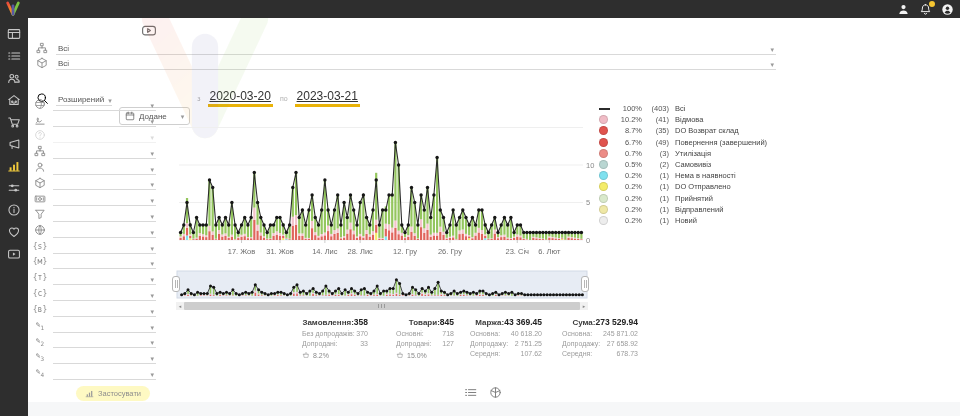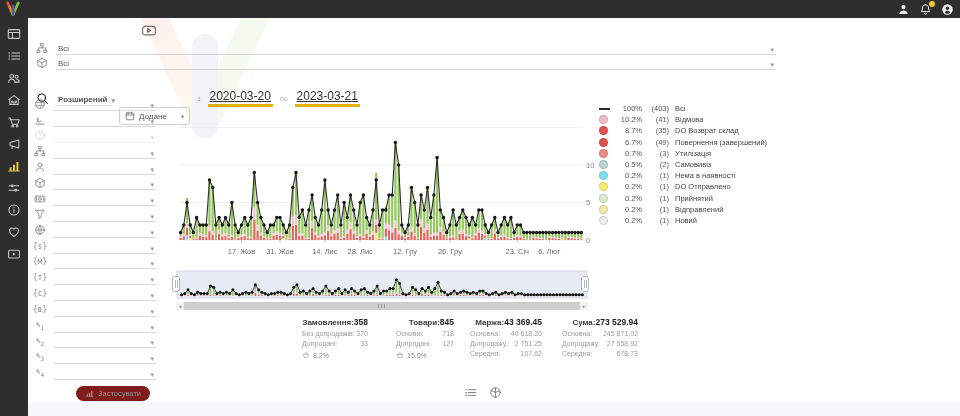--- a/index.html
+++ b/index.html
@@ -29,21 +29,21 @@
   .dlbl{font-size:7px;color:#b0b0b0;}
   .dval{font-size:12px;color:#333;border-bottom:3px solid #eab308;padding:0 2px 1px 2px;cursor:text;text-decoration:underline;}
   .tagicon{position:absolute;left:140px;top:23px;width:18px;height:15px;color:#6e6e6e;cursor:pointer;}
   
   #filterPanel{position:absolute;left:34px;top:96px;width:122px;}
   .frow{display:flex;align-items:center;gap:7px;height:15.8px;}
   .frow .fic{width:12px;height:12px;color:#8a8a8a;flex:0 0 auto;display:flex;align-items:center;justify-content:center;}
   .frow.disabled{opacity:.35;}
   .fglyph{font-size:8px;color:#8a8a8a;font-family:"DejaVu Sans Mono","Liberation Mono",monospace;}
   .fglyph sub{font-size:6px;}
-  .applybtn{margin:6px 0 0 42px;display:inline-flex;align-items:center;gap:4px;background:#7f1d1d;border:none;border-radius:8px;padding:3px 9px;font-size:7.5px;color:#8d8d8d;cursor:pointer;font-family:"Liberation Sans",sans-serif;}
+  .applybtn{margin:6px 0 0 42px;display:inline-flex;align-items:center;gap:4px;background:#fef9c3;border:none;border-radius:8px;padding:3px 9px;font-size:7.5px;color:#8d8d8d;cursor:pointer;font-family:"Liberation Sans",sans-serif;}
   .applybtn .aic{width:9px;height:9px;color:#9a9a9a;}
   
   #chartWrap{position:absolute;left:176px;top:98px;width:424px;height:162px;}
   #watermark{position:absolute;left:130px;top:0px;width:150px;height:150px;opacity:.07;pointer-events:none;}
   #brushWrap{position:absolute;left:176px;top:270px;width:412px;height:30px;}
   .bhandle{position:absolute;top:276px;width:8px;height:16px;background:#fff;border:1px solid #b5b5b5;border-radius:3px;box-sizing:border-box;cursor:ew-resize;display:flex;align-items:center;justify-content:center;gap:1px;}
   .bhandle i{display:block;width:1px;height:8px;background:#b5b5b5;}
   .scrollbar{position:absolute;left:176px;top:302px;width:412px;height:8px;background:#f1f1f1;display:flex;align-items:center;}
   .sb-arrow{width:8px;font-size:5px;color:#8a8a8a;text-align:center;cursor:pointer;line-height:8px;}
   .sb-thumb{flex:1;height:8px;background:#cdcdcd;border-radius:1px;position:relative;cursor:grab;}
@@ -221,21 +221,21 @@
     </span>
   </div>
 
   <div class="search-row">
     <span class="ric" style="width:13px;height:13px;">
         <svg viewBox="0 0 16 16" width="100%" height="100%" fill="none" stroke="currentColor" stroke-width="1.2" stroke-linecap="round" stroke-linejoin="round">
           <circle cx="7" cy="7" r="4.6"></circle>
           <path d="M10.4 10.4L14 14"></path>
         </svg>
       </span>
-    <span class="mini-select" style="width:52px;font-weight:bold;">
+    <span class="mini-select" style="width:52px;">
       <span class="val">Розширений</span>
       <span class="caret">▾</span>
     </span>
     <span class="datebtn">
       <span class="dic">
           <svg viewBox="0 0 16 16" width="100%" height="100%" fill="none" stroke="currentColor" stroke-width="1.2" stroke-linecap="round" stroke-linejoin="round">
             <rect x="2" y="3.2" width="12" height="10.8" rx="1.2"></rect>
             <path d="M2 6.4h12M5.2 1.8v2.8M10.8 1.8v2.8"></path>
           </svg>
         </span>

